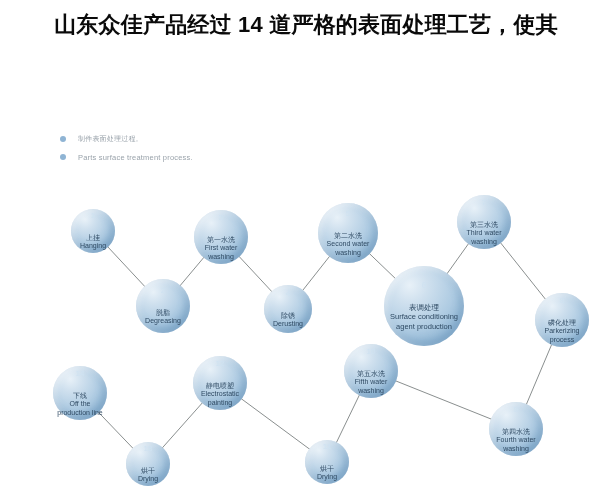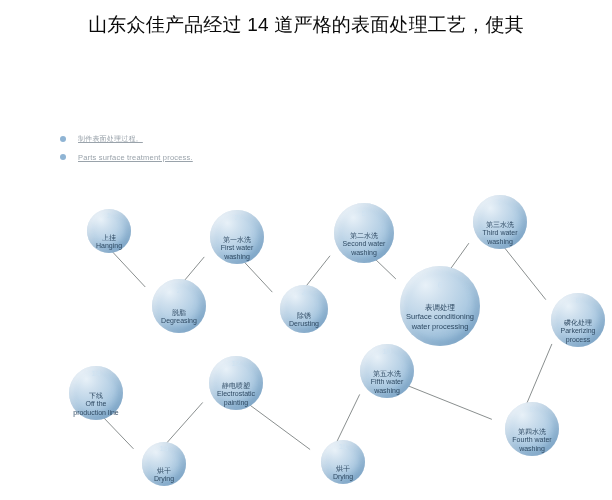--- a/index.html
+++ b/index.html
@@ -15,22 +15,22 @@
     position: relative;
   }
 
   
   #title-block {
     padding: 8px 14px 0 14px;
     text-align: center;
   }
   .title-line {
     font-family: "Liberation Sans", sans-serif;
-    font-weight: normal;
-    font-size: 19px;
+    font-weight: bold;
+    font-size: 22px;
     line-height: 33px;
     color: #0a0a0a;
     letter-spacing: 0.2px;
     white-space: nowrap;
   }
 
   
   #legend {
     position: absolute;
     left: 60px;
@@ -48,42 +48,41 @@
     border-radius: 50%;
     background: #8fb4d4;
     margin-right: 12px;
     flex: 0 0 auto;
   }
   .legend-text {
     font-size: 7.5px;
     color: #9aa3ab;
     letter-spacing: 0.2px;
     white-space: nowrap;
-    text-decoration: underline;
   }
   .legend-text.cn { font-size: 7px; }
 
   
   #diagram {
     position: absolute;
     left: 0;
     top: 175px;
     width: 612px;
     height: 325px;
   }
   #edge-layer {
     position: absolute;
     left: 0;
     top: 0;
     width: 612px;
     height: 325px;
   }
   #node-layer {
     position: absolute;
-    left: 16px;
+    left: 0;
     top: 0;
     width: 512px;
     height: 325px;
   }
   .node {
     position: absolute;
     border-radius: 50%;
     background:
       radial-gradient(circle at 32% 24%,
         #e8f1f8 0%,
@@ -178,21 +177,21 @@
         <div class="node-en">Derusting</div>
       </div>
       <div class="node" style="left: 318px; top: 28px; width: 60px; height: 60px;">
         <div class="node-num">5</div>
         <div class="node-cn">第二水洗</div>
         <div class="node-en">Second water washing</div>
       </div>
       <div class="node big" style="left: 384px; top: 91px; width: 80px; height: 80px;">
         <div class="node-num">6</div>
         <div class="node-cn">表调处理</div>
-        <div class="node-en">Surface conditioning water processing</div>
+        <div class="node-en">Surface conditioning agent production</div>
       </div>
       <div class="node" style="left: 457px; top: 20px; width: 54px; height: 54px;">
         <div class="node-num">7</div>
         <div class="node-cn">第三水洗</div>
         <div class="node-en">Third water washing</div>
       </div>
       <div class="node" style="left: 535px; top: 118px; width: 54px; height: 54px;">
         <div class="node-num">8</div>
         <div class="node-cn">磷化处理</div>
         <div class="node-en">Parkerizing process</div>

